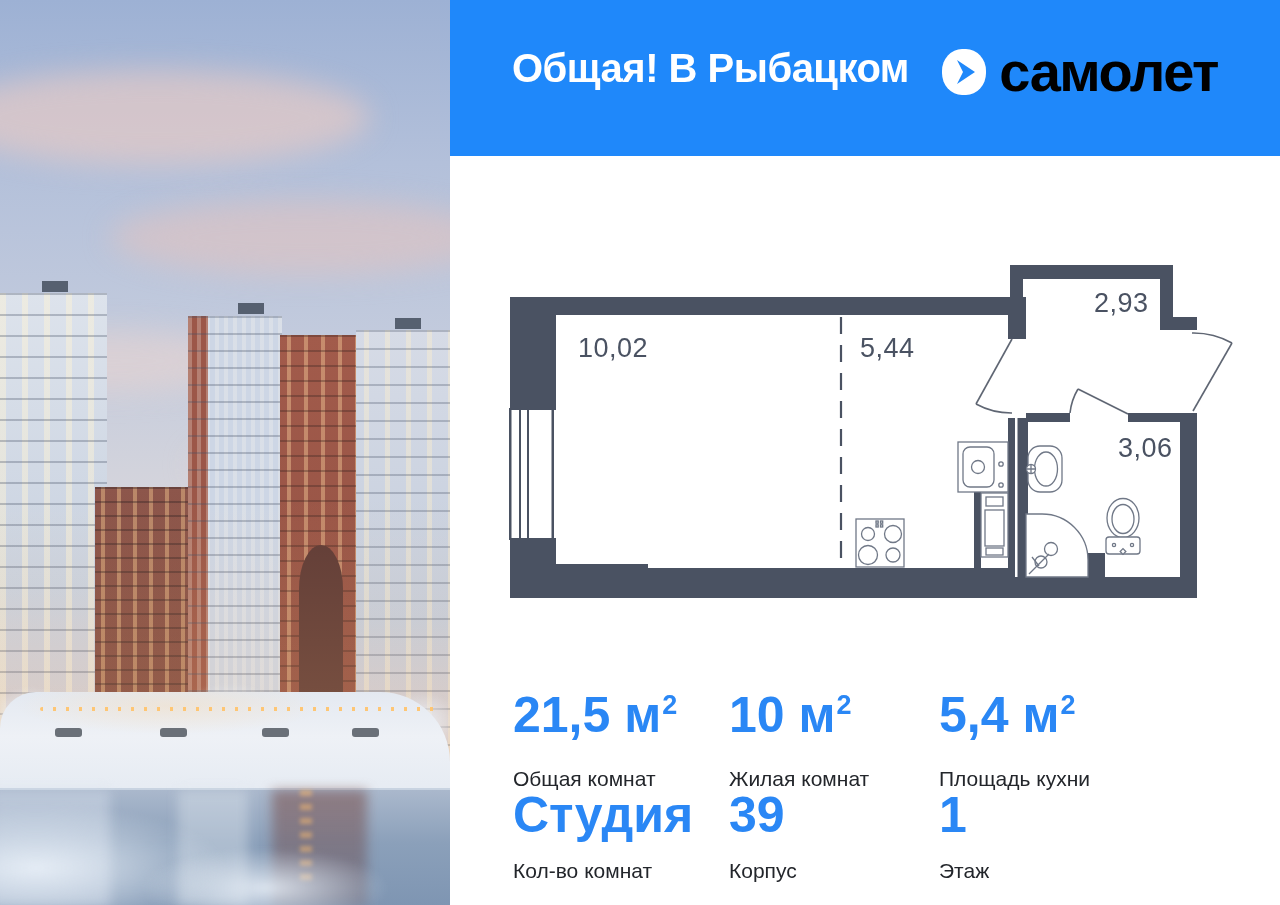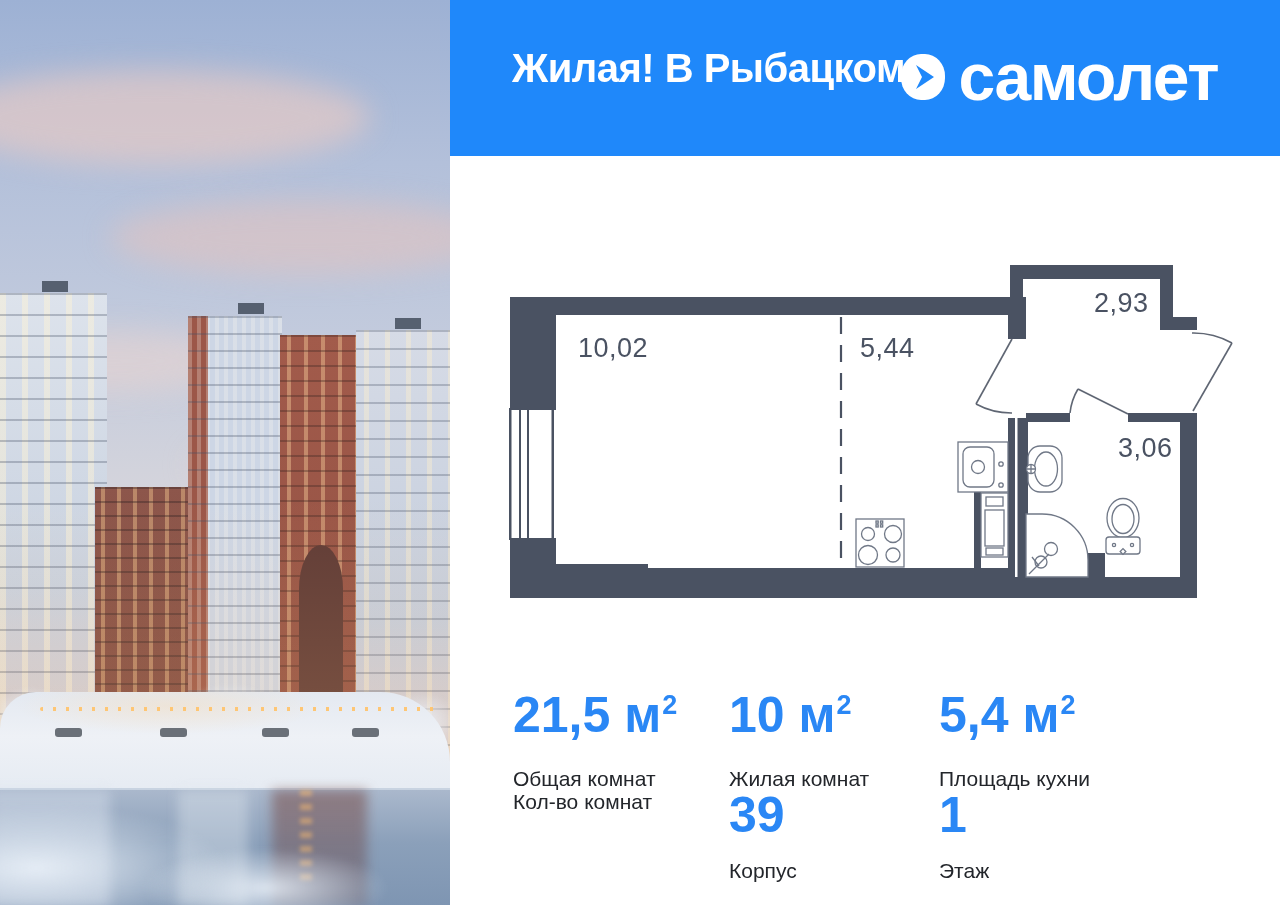--- a/index.html
+++ b/index.html
@@ -71,21 +71,21 @@
         background:radial-gradient(ellipse at 30% 60%,rgba(232,239,247,.95),rgba(232,239,247,0) 72%);}
   .ice2{left:140px;top:848px;width:250px;height:80px;
         background:radial-gradient(ellipse at 50% 50%,rgba(236,242,249,.85),rgba(236,242,249,0) 70%);}
 
   
   .panel{position:absolute;left:450px;top:0;width:830px;height:905px;background:#fff;}
   .hdr{position:absolute;left:0;top:0;width:830px;height:156px;background:#1f88fa;}
   .hdr-title{position:absolute;left:62px;top:46px;font-size:40px;font-weight:700;color:#fff;
              letter-spacing:-0.5px;white-space:nowrap;}
   .logo{position:absolute;right:62px;top:44px;display:flex;align-items:center;gap:13px;}
-  .logo-text{font-size:66px;font-weight:700;color:#ffffff;letter-spacing:-1.5px;line-height:1;}
+  .logo-text{font-size:56px;font-weight:700;color:#000000;letter-spacing:-1.5px;line-height:1;}
 
   .plan{position:absolute;left:47px;top:256px;}
   .plan text{font-family:"Liberation Sans",sans-serif;font-size:27px;font-weight:500;
              fill:#4a5262;letter-spacing:.5px;}
 
   .stats{position:absolute;left:0;top:0;}
   .stat{position:absolute;width:210px;}
   .stat .val{font-size:50px;line-height:69px;font-weight:700;color:#2a87f5;white-space:nowrap;}
   .stat .val sup{font-size:27px;font-weight:700;vertical-align:0;display:inline-block;
                  transform:translateY(-18px);margin-left:1px;}
@@ -128,21 +128,21 @@
       <div class="refl reflred"></div>
       <div class="refl reflwarm"></div>
     </div>
     <div class="ice ice1"></div>
     <div class="ice ice2"></div>
   </div>
 
   <div class="panel">
 
     <div class="hdr">
-      <div class="hdr-title">Жилая! В Рыбацком</div>
+      <div class="hdr-title">Общая! В Рыбацком</div>
       <div class="logo">
         <svg width="44" height="46" viewBox="0 0 44 46">
           <rect x="0" y="0" width="44" height="46" rx="20" ry="22" fill="#ffffff"></rect>
           <path d="M15 11 L33 23 L15 35 L21 23 Z" fill="#1f88fa"></path>
         </svg>
         <span class="logo-text">самолет</span>
       </div>
     </div>
 
     <svg class="plan" width="740" height="345" viewBox="497 256 740 345">
@@ -252,20 +252,21 @@
       </div>
       <div class="stat p2 row1">
         <div class="val"><span>10 м</span><sup>2</sup></div>
         <div class="lbl">Жилая комнат</div>
       </div>
       <div class="stat p3 row1">
         <div class="val"><span>5,4 м</span><sup>2</sup></div>
         <div class="lbl">Площадь кухни</div>
       </div>
       <div class="stat p1 row2">
+        <div class="val">Студия</div>
         <div class="lbl">Кол-во комнат</div>
       </div>
       <div class="stat p2 row2">
         <div class="val">39</div>
         <div class="lbl">Корпус</div>
       </div>
       <div class="stat p3 row2">
         <div class="val">1</div>
         <div class="lbl">Этаж</div>
       </div>

